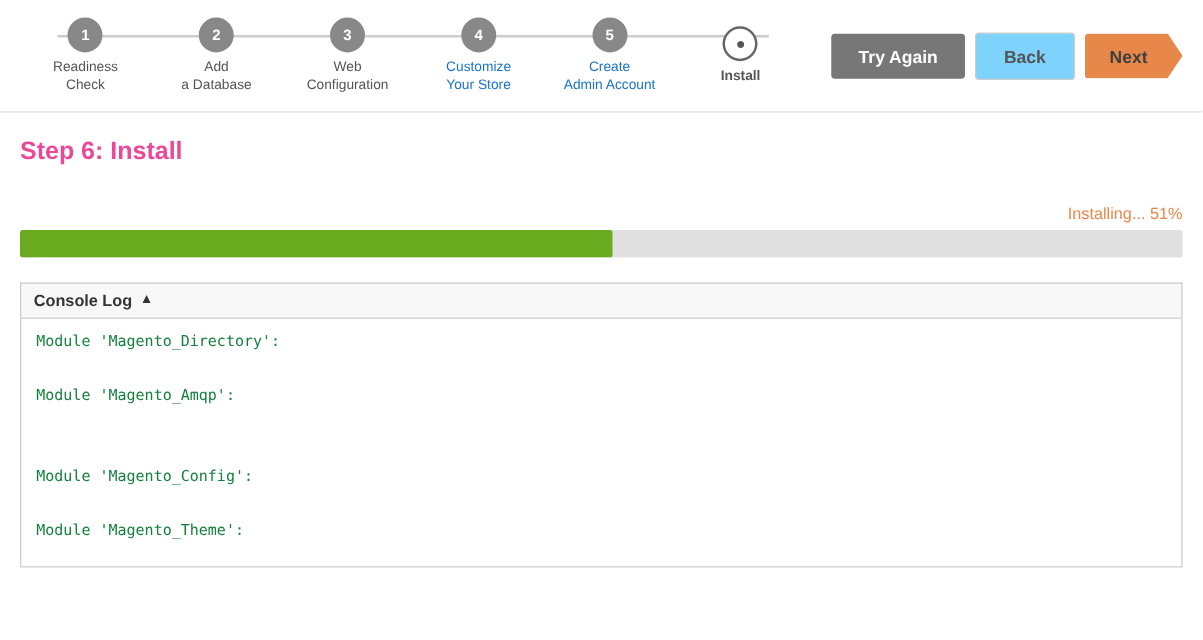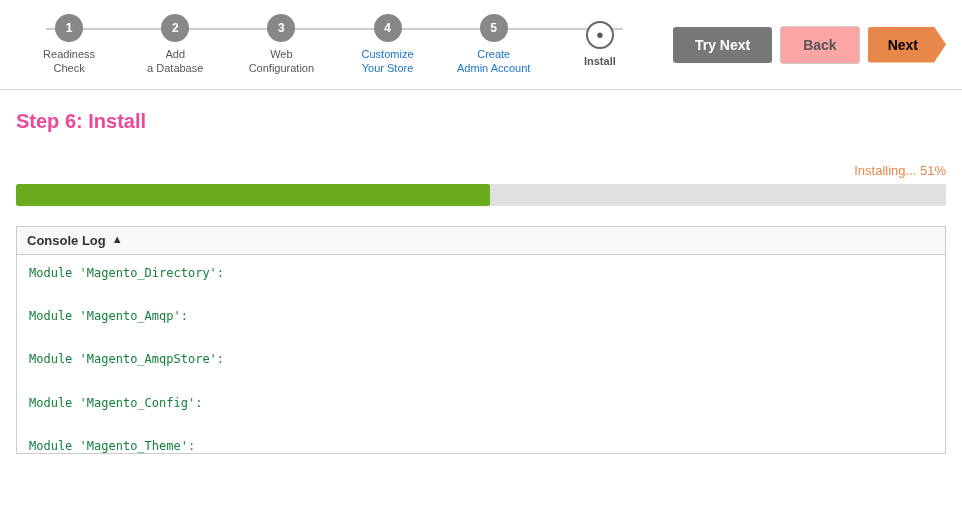--- a/index.html
+++ b/index.html
@@ -89,28 +89,28 @@
       font-size: 14px;
       font-weight: bold;
     }
 
     .btn-try-again {
       background: #777;
       color: #fff;
     }
 
     .btn-back {
-      background: #fca5a5;
+      background: #7dd3fc;
       color: #555;
       border: 1px solid #ccc;
     }
 
     .btn-next {
       background: #e8874a;
-      color: #000000;
+      color: #404040;
       border-radius: 3px;
       position: relative;
       padding: 10px 28px 10px 20px;
       clip-path: polygon(0 0, calc(100% - 12px) 0, 100% 50%, calc(100% - 12px) 100%, 0 100%);
     }
 
     
     .main-content {
       padding: 20px 16px;
     }
@@ -238,21 +238,21 @@
 
     <div class="step-item">
       <div class="step-circle last" style="background:#fff;color:#555;border:2px solid #666;font-size:13px;">●</div>
       <div class="step-label" style="font-weight:bold;">
         <span>Install</span>
       </div>
     </div>
   </div>
 
   <div class="btn-group">
-    <button class="btn btn-try-again">Try Next</button>
+    <button class="btn btn-try-again">Try Again</button>
     <button class="btn btn-back">Back</button>
     <button class="btn btn-next">Next</button>
   </div>
 </div>
 
 <div class="main-content">
   <div class="page-title">Step 6: Install</div>
 
   <div class="progress-section">
     <div class="progress-status">Installing... 51%</div>
@@ -263,19 +263,18 @@
 
   <div class="console-log-header">
     <span>Console Log</span>
     <span class="arrow">▲</span>
   </div>
   <div class="console-log-body">
     <div>Module 'Magento_Directory':</div>
     <div>&nbsp;</div>
     <div>Module 'Magento_Amqp':</div>
     <div>&nbsp;</div>
-    <div>Module 'Magento_AmqpStore':</div>
     <div>&nbsp;</div>
     <div>Module 'Magento_Config':</div>
     <div>&nbsp;</div>
     <div>Module 'Magento_Theme':</div>
   </div>
 </div>
 
 </body></html>

